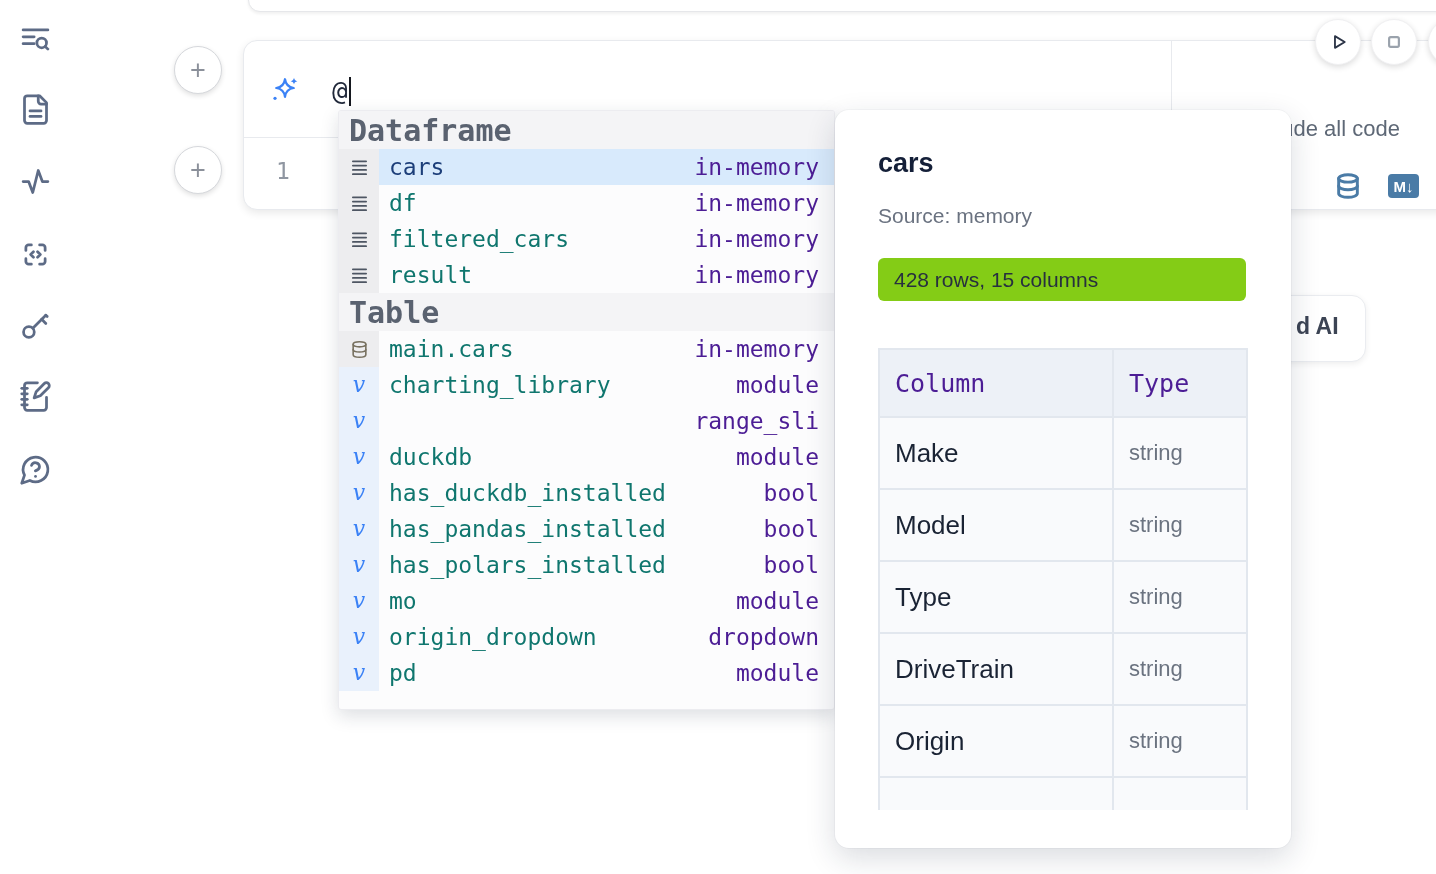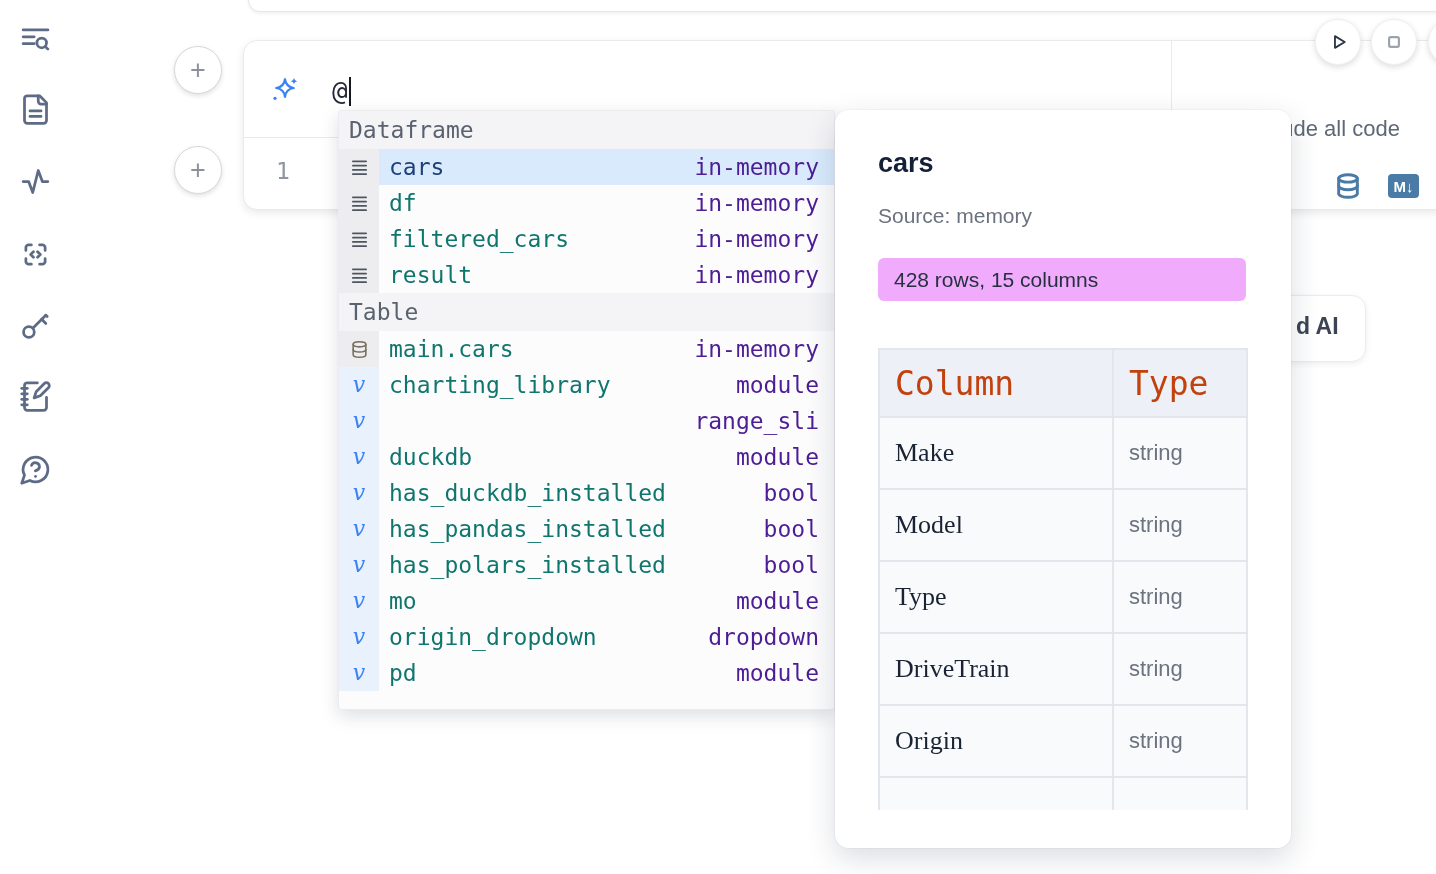--- a/index.html
+++ b/index.html
@@ -63,22 +63,22 @@
   .ai-card { position:absolute; left:1153px; top:295px; width:213px; height:67px;
     background:#fff; border:1px solid #eaecf0; border-radius:14px;
     box-shadow:0 2px 6px rgba(0,0,0,.07); z-index:4; cursor:pointer; }
   .ai-card .txt { position:absolute; left:142px; top:17px; font-weight:bold;
     font-size:23px; color:#3c4454; }
 
   
   .dropdown { position:absolute; left:338px; top:110px; width:497px; height:600px;
     background:#fcfcfd; border:1px solid #ececf0; border-radius:3px;
     box-shadow:0 6px 18px rgba(30,40,60,.15); z-index:20; overflow:hidden; }
-  .sec { height:38px; background:#f4f4f6; color:#5a6270; font-size:23px;
-    padding-left:10px; display:flex; align-items:center; }
+  .sec { height:38px; background:#f4f4f6; color:#5a6270; font-size:30px;
+    padding-left:10px; display:flex; align-items:center;font-weight:bold; }
   .crow { height:36px; display:flex; align-items:stretch; cursor:pointer; }
   .gut { width:40px; display:flex; align-items:center; justify-content:center; flex:none; }
   .gut.g-df  { background:#ededef; color:#4e5663; }
   .gut.g-var { background:#e9f1fc; }
   .gut svg { width:19px; height:19px; }
   .vsym { font-family:"DejaVu Serif", serif; font-style:italic; font-size:22px;
     color:#3b82f6; line-height:1; }
   .cmain { flex:1; display:flex; align-items:center; padding:0 15px 0 10px;
     font-size:23px; white-space:nowrap; overflow:hidden; }
   .cname { color:#0f766e; }
@@ -87,31 +87,31 @@
   .crow.selected .cname { color:#1c3e79; }
 
   
   .popup { position:absolute; left:835px; top:110px; width:456px; height:738px;
     background:#fff; border-radius:14px; z-index:30; overflow:hidden;
     box-shadow:0 10px 30px rgba(25,35,60,.16), 0 0 0 1px rgba(20,30,50,.03); }
   .p-title { position:absolute; left:43px; top:38px; font-size:27px; font-weight:bold;
     color:#141f38; }
   .p-source { position:absolute; left:43px; top:94px; font-size:21px; color:#6a7280; }
   .p-badge { position:absolute; left:43px; top:148px; width:368px; height:43px;
-    background:#f0abfc; border-radius:6px; font-size:21px; color:#27303f;
+    background:#84cc16; border-radius:6px; font-size:21px; color:#27303f;
     display:flex; align-items:center; padding-left:16px; }
   .p-tablewrap { position:absolute; left:43px; top:238px; width:372px; height:462px;
     overflow:hidden; }
   table.schema { width:368px; border-collapse:collapse; table-layout:fixed; }
   table.schema th, table.schema td { border:2px solid #e2e7ee; padding:0 0 0 15px;
     text-align:left; vertical-align:middle; }
   table.schema th { height:68px; background:#edf1f7; font-weight:normal;
-    font-family:"DejaVu Sans Mono", monospace; font-size:33px; color:#c2410c; }
+    font-family:"DejaVu Sans Mono", monospace; font-size:25px; color:#4c1d95; }
   table.schema td { height:72px; background:#f9fafc; }
-  td.colname { font-family:Liberation Serif, serif; font-size:26px; color:#1a2334; }
+  td.colname { font-family:Liberation Sans, sans-serif; font-size:26px; color:#1a2334; }
   td.coltype { font-size:22px; color:#6b7380; }
   th.c1, td.c1 { width:234px; } th.c2, td.c2 { width:134px; }
 </style>
 </head>
 <body>
 
 <div class="rail-icon" style="top:23px">
   <svg viewBox="0 0 24 24" fill="none" stroke="currentColor" stroke-width="2" stroke-linecap="round" stroke-linejoin="round">
       <path d="M21 5H3"></path>
       <path d="M11 10H3"></path>

